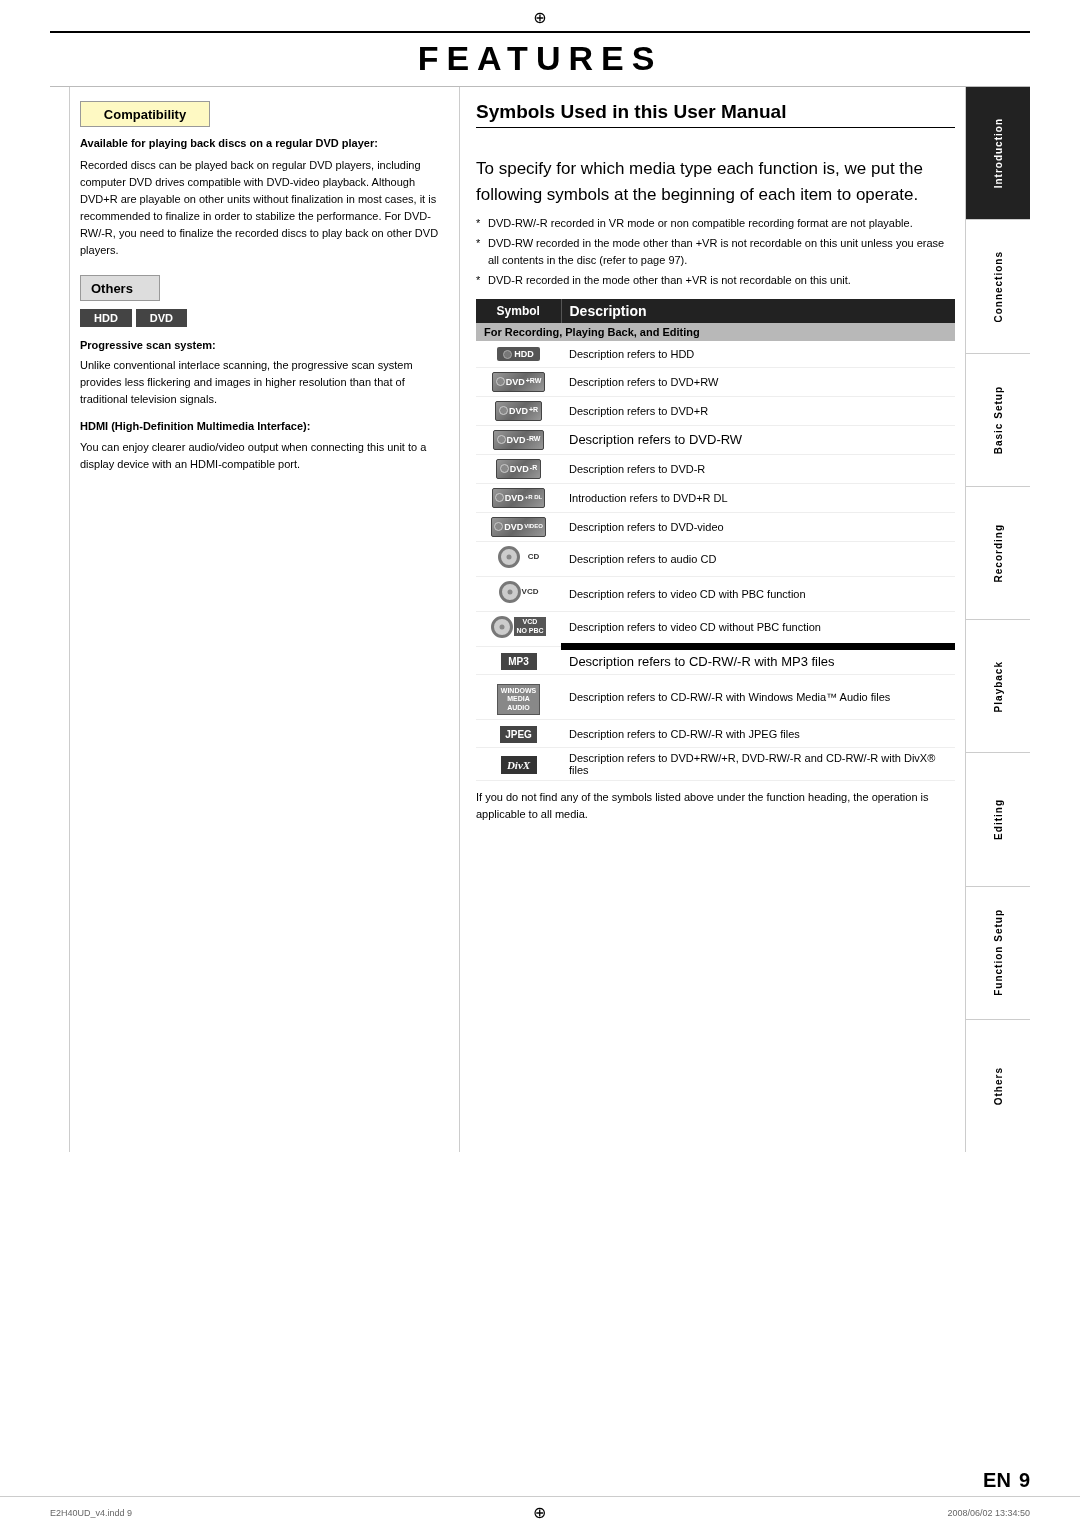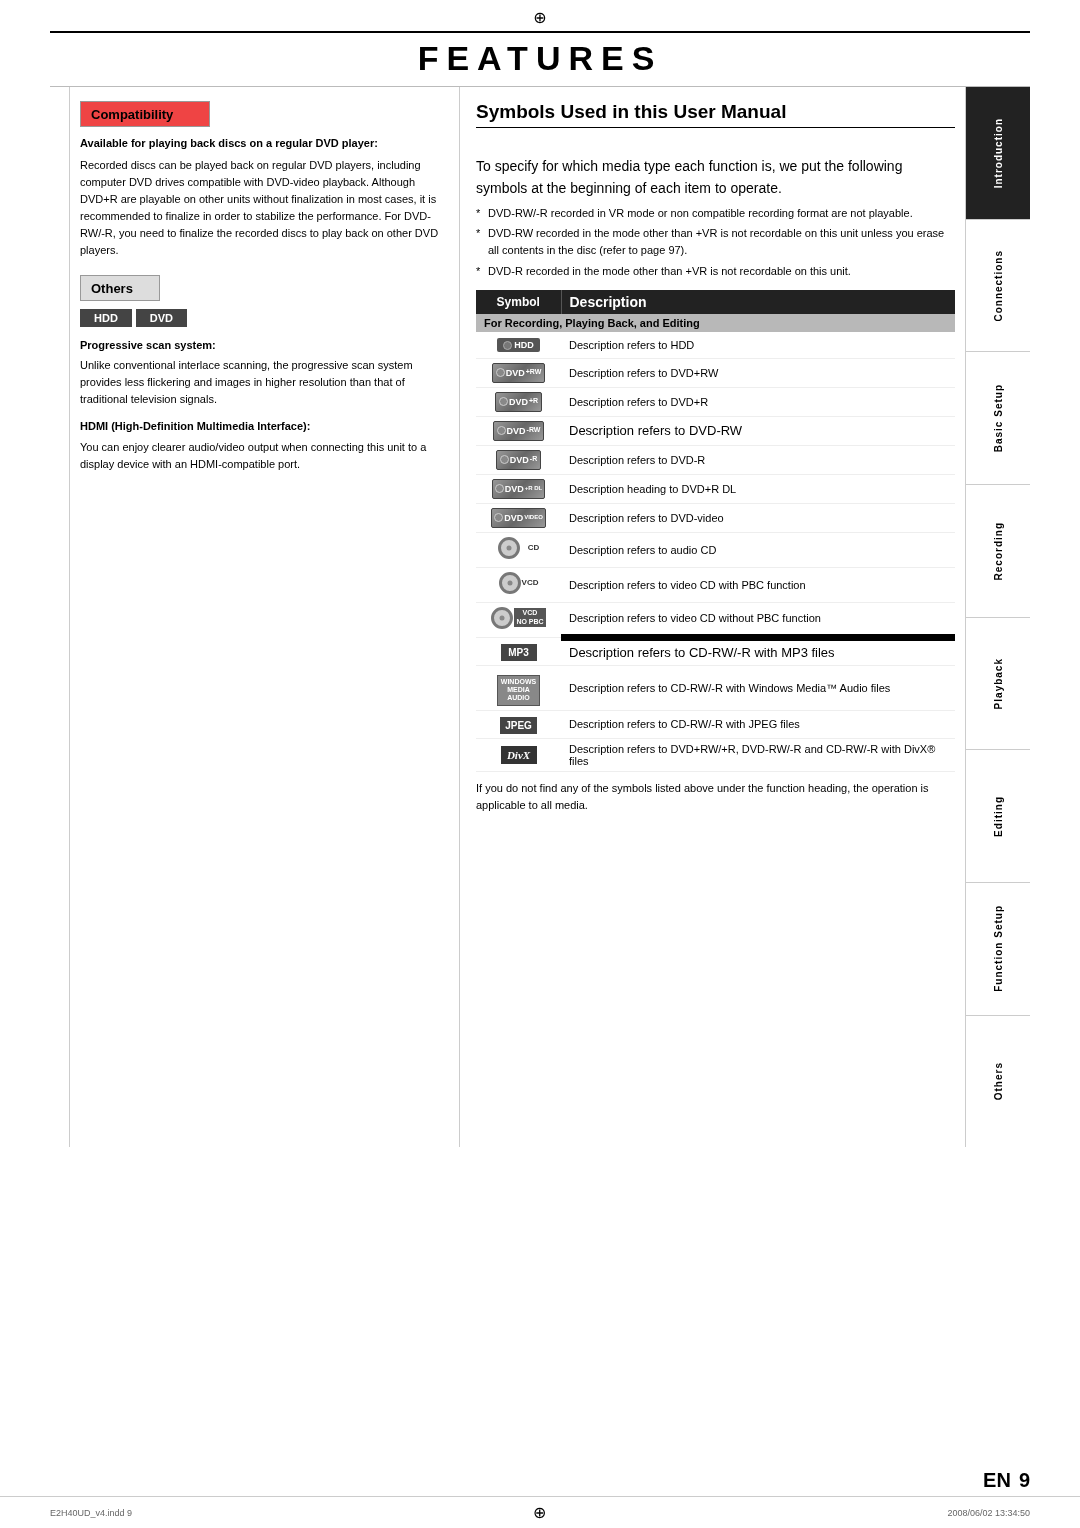--- a/index.html
+++ b/index.html
@@ -39,21 +39,21 @@
     <h1 style="font-size:34px; font-weight:bold; letter-spacing:8px; font-family: Arial, sans-serif;">FEATURES</h1>
   </div>
 
   <div style="display:flex; flex:1; margin: 0 50px;">
 
     <div style="width:20px; border-right:1px solid #ccc;"></div>
 
     <div style="width:390px; padding:14px 18px 14px 10px; border-right:1px solid #ccc; flex-shrink:0;">
 
       <div style="margin-bottom:16px;">
-        <div style="background:#ef4444; border:1px solid #999; padding:3px 10px; display:inline-block; min-width:130px; margin-bottom:8px;">
+        <div style="background:#fef9c3; border:1px solid #999; padding:3px 10px; display:inline-block; min-width:130px; margin-bottom:8px;text-align:center;">
           <span style="font-size:13px; font-weight:bold;">Compatibility</span>
         </div>
         <p style="font-size:11px; font-weight:bold; margin-bottom:5px;">Available for playing back discs on a regular DVD player:</p>
         <p style="font-size:11px; line-height:1.55;">Recorded discs can be played back on regular DVD players, including computer DVD drives compatible with DVD-video playback. Although DVD+R are playable on other units without finalization in most cases, it is recommended to finalize in order to stabilize the performance. For DVD-RW/-R, you need to finalize the recorded discs to play back on other DVD players.</p>
       </div>
 
       <div>
         <div style="background:#ddd; border:1px solid #999; padding:3px 10px; display:inline-block; min-width:80px; margin-bottom:8px;">
           <span style="font-size:13px; font-weight:bold;">Others</span>
         </div>
@@ -63,21 +63,21 @@
         </div>
         <p style="font-size:11px; font-weight:bold; margin-bottom:4px;">Progressive scan system:</p>
         <p style="font-size:11px; line-height:1.55; margin-bottom:10px;">Unlike conventional interlace scanning, the progressive scan system provides less flickering and images in higher resolution than that of traditional television signals.</p>
         <p style="font-size:11px; font-weight:bold; margin-bottom:4px;">HDMI (High-Definition Multimedia Interface):</p>
         <p style="font-size:11px; line-height:1.55;">You can enjoy clearer audio/video output when connecting this unit to a display device with an HDMI-compatible port.</p>
       </div>
     </div>
 
     <div style="flex:1; padding:14px 10px 14px 16px;">
       <h2 style="font-size:19px; font-weight:bold; margin-bottom:10px; border-bottom:1px solid #000; padding-bottom:4px;">Symbols Used in this User Manual</h2>
-      <p style="font-size:14px; line-height:1.55; margin-bottom:6px;margin-top:28px;">To specify for which media type each function is, we put the following symbols at the beginning of each item to operate.</p>
+      <p style="font-size:17px; line-height:1.55; margin-bottom:6px;margin-top:28px;">To specify for which media type each function is, we put the following symbols at the beginning of each item to operate.</p>
 
       <ul style="list-style:none; margin-bottom:10px;">
         <li style="font-size:11px; line-height:1.55; padding-left:12px; position:relative; margin-bottom:3px;">
           <span style="position:absolute; left:0;">*</span>
           <span>DVD-RW/-R recorded in VR mode or non compatible recording format are not playable.</span>
         </li>
         <li style="font-size:11px; line-height:1.55; padding-left:12px; position:relative; margin-bottom:3px;">
           <span style="position:absolute; left:0;">*</span>
           <span>DVD-RW recorded in the mode other than +VR is not recordable on this unit unless you erase all contents in the disc (refer to page 97).</span>
         </li>
@@ -156,21 +156,21 @@
 
 
           <tr>
             <td style="text-align:center; padding:4px 4px; border-bottom:1px solid #eee;">
               <span style="background:linear-gradient(135deg,#999,#666,#999); border:1px solid #444; border-radius:2px; color:#fff; font-size:8px; font-weight:bold; padding:1px 2px; display:inline-flex; align-items:center; gap:1px; min-width:48px; justify-content:center; height:20px;">
                 <span style="display:inline-block; width:9px; height:9px; border-radius:50%; border:1.5px solid #ccc; background:#888; flex-shrink:0;"></span>
                 <span style="font-size:9px; font-weight:bold;">DVD</span>
                   <span style="font-size:6px; vertical-align:super; margin-top:-2px;">+R DL</span>
               </span>
             </td>
-            <td style="padding:4px 8px; font-size:11px; border-bottom:1px solid #eee;">Description heading to DVD+R DL</td>
+            <td style="padding:4px 8px; font-size:11px; border-bottom:1px solid #eee;">Introduction refers to DVD+R DL</td>
           </tr>
 
           <tr>
             <td style="text-align:center; padding:4px 4px; border-bottom:1px solid #eee;">
               <span style="background:linear-gradient(135deg,#999,#666,#999); border:1px solid #444; border-radius:2px; color:#fff; font-size:8px; font-weight:bold; padding:1px 2px; display:inline-flex; align-items:center; gap:1px; min-width:48px; justify-content:center; height:20px;">
                 <span style="display:inline-block; width:9px; height:9px; border-radius:50%; border:1.5px solid #ccc; background:#888; flex-shrink:0;"></span>
                 <span style="font-size:9px; font-weight:bold;">DVD</span>
                   <span style="font-size:6px; vertical-align:super; margin-top:-2px;">VIDEO</span>
               </span>
             </td>

